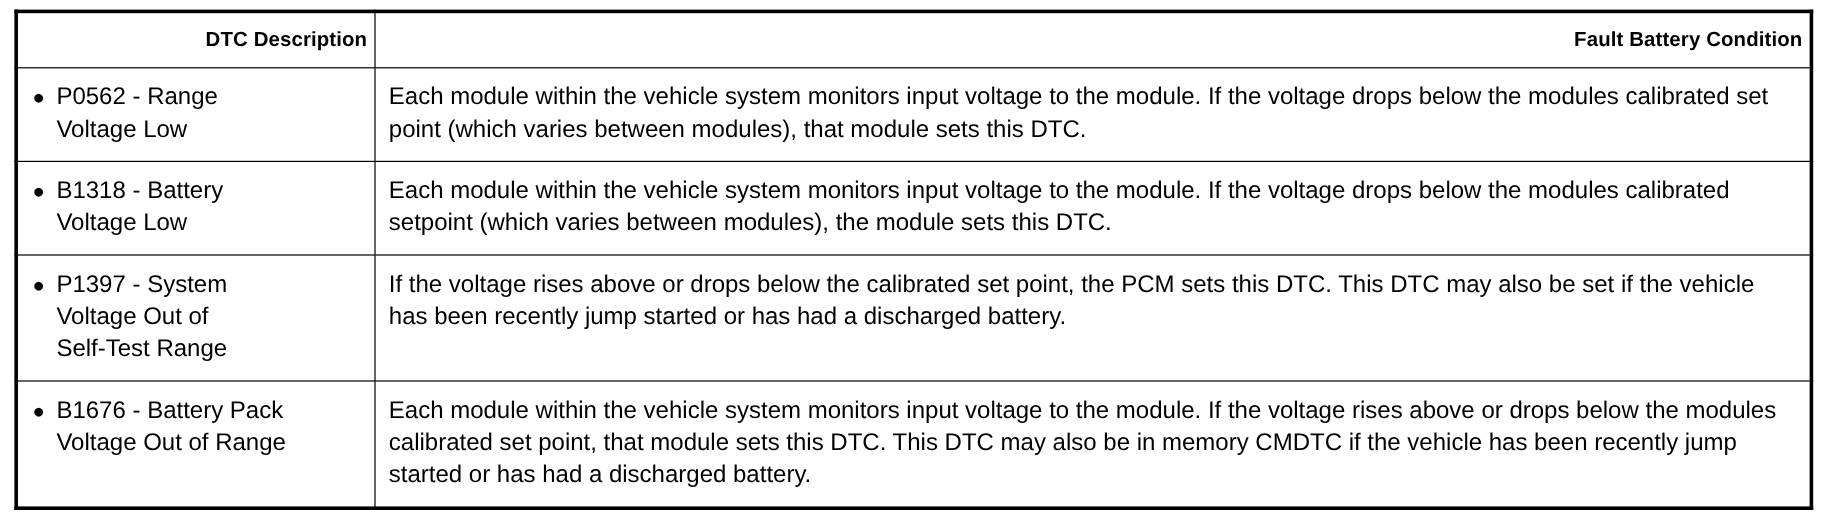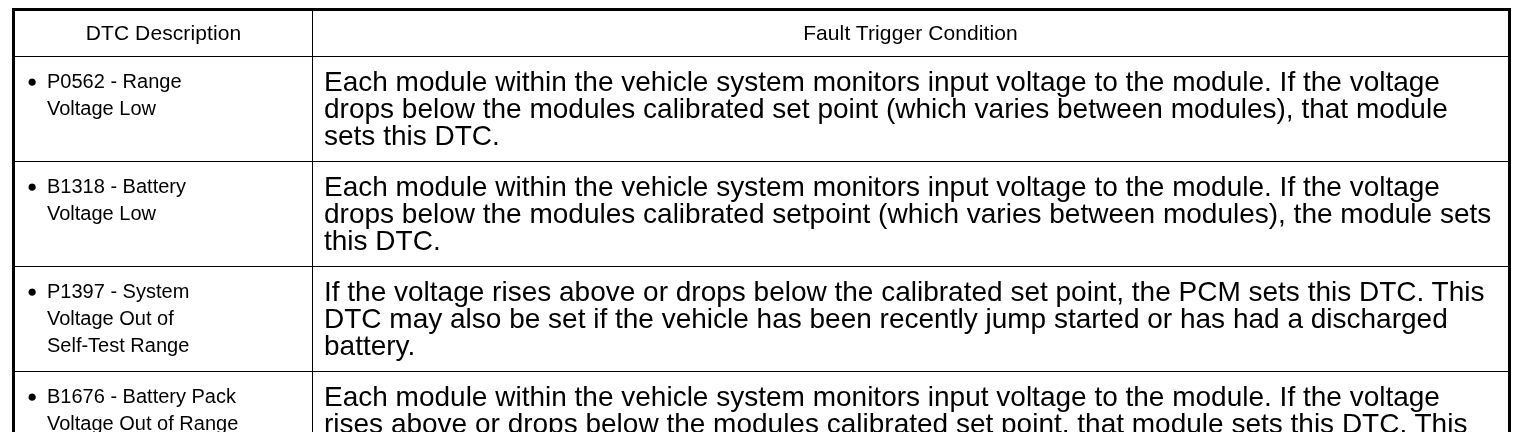--- a/index.html
+++ b/index.html
@@ -30,41 +30,41 @@
   table.dtc-table col.col-dtc { width: 299px; }
   table.dtc-table col.col-cond { width: 1197px; }
 
   th.header-cell, td.dtc-cell, td.cond-cell {
     border: 1.5px solid #000;
     vertical-align: top;
     box-sizing: border-box;
   }
 
   th.header-cell {
-    text-align: center;
-    font-weight: normal;
-    font-size: 21px;
+    text-align: right;
+    font-weight: bold;
+    font-size: 17px;
     line-height: 26px;
     padding: 9px 6px 10px 6px;
     border-top: none;
     letter-spacing: 0.1px;
   }
   th.header-dtc { border-left: none; }
   th.header-cond { border-right: none; }
 
   td.dtc-cell {
     padding: 11px 6px 12px 10px;
     border-left: none;
     font-size: 20px;
     line-height: 27px;
   }
   td.cond-cell {
     padding: 11px 15px 12px 11px;
     border-right: none;
-    font-size: 28px;
+    font-size: 20px;
     line-height: 27px;
   }
   tr.row-last td { border-bottom: none; }
 
   .bullet-row {
     display: flex;
     align-items: flex-start;
   }
   .bullet-dot {
     flex: 0 0 auto;
@@ -87,21 +87,21 @@
 
 <div class="page">
   <table class="dtc-table">
     <colgroup>
       <col class="col-dtc">
       <col class="col-cond">
     </colgroup>
     <thead>
       <tr>
         <th class="header-cell header-dtc">DTC Description</th>
-        <th class="header-cell header-cond">Fault Trigger Condition</th>
+        <th class="header-cell header-cond">Fault Battery Condition</th>
       </tr>
     </thead>
     <tbody>
       <tr>
         <td class="dtc-cell">
           <div class="bullet-row">
             <span class="bullet-dot">●</span>
             <span class="dtc-label">P0562 - Range
 Voltage Low</span>
           </div>

